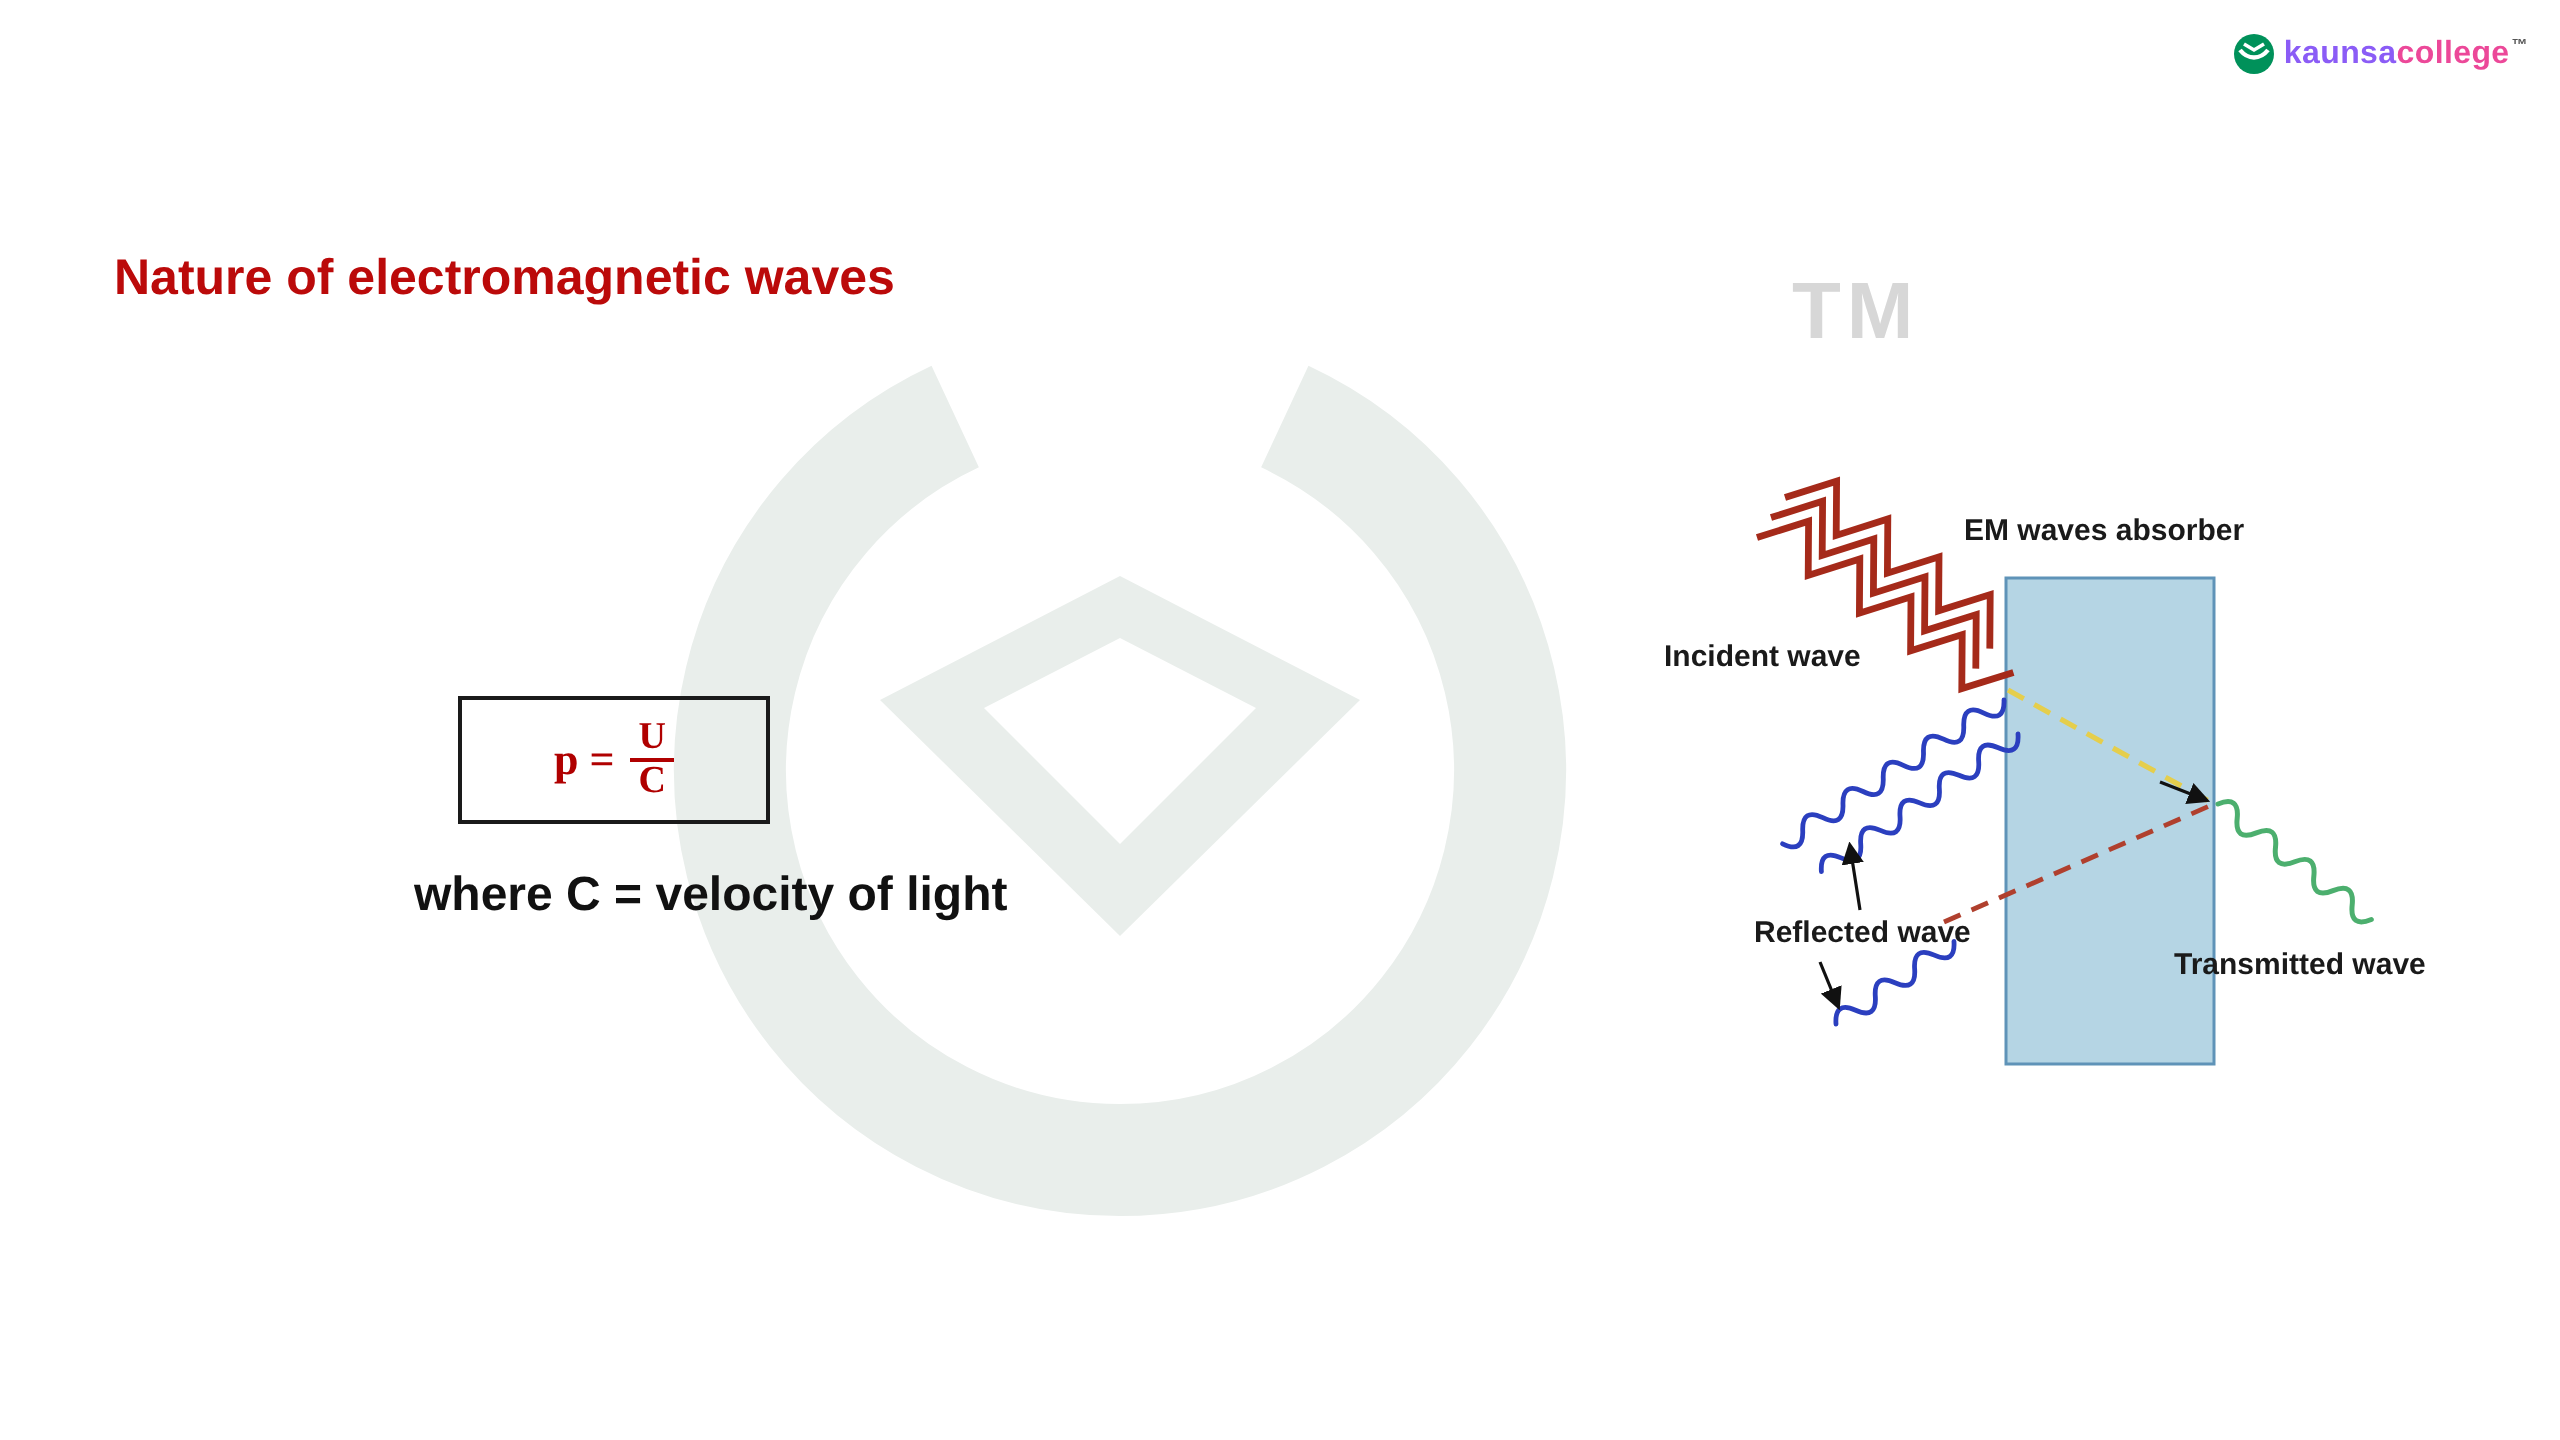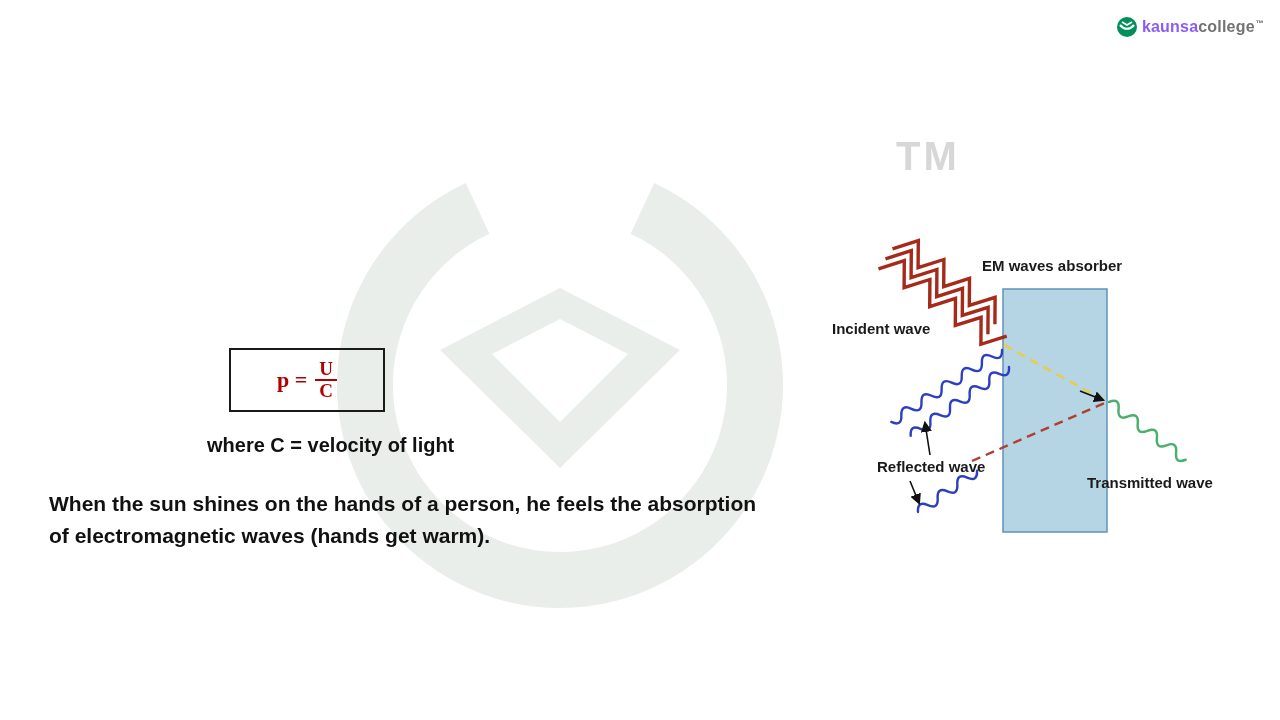--- a/index.html
+++ b/index.html
@@ -8,35 +8,35 @@
 
   
   .watermark-svg{position:absolute;left:330px;top:120px;z-index:0;}
   .watermark-tm{position:absolute;left:896px;top:134px;z-index:0;font-size:40px;font-weight:700;
                 color:#d7d7d7;letter-spacing:3px;}
 
   
   .brand{position:absolute;right:16px;top:16px;display:flex;align-items:center;gap:4px;z-index:3;}
   .brand-name{font-size:16px;font-weight:700;letter-spacing:0.2px;}
   .brand-primary{color:#8b5cf6;}
-  .brand-secondary{color:#737373;}
+  .brand-secondary{color:#ec4899;}
   .brand-tm{font-size:8px;color:#555;vertical-align:super;margin-left:1px;}
 
   
   .title{position:absolute;left:57px;top:125px;font-size:25px;font-weight:700;color:#bb0a0a;z-index:2;}
   .intro{position:absolute;left:44px;top:213px;width:800px;font-size:21px;font-weight:700;
          line-height:32px;text-align:justify;text-align-last:left;z-index:2;}
   .formula-box{position:absolute;left:229px;top:348px;width:152px;height:60px;border:2px solid #1a1a1a;
                display:flex;align-items:center;justify-content:center;gap:8px;z-index:2;
                font-family:"Liberation Serif",serif;font-weight:700;color:#b00000;background:transparent;}
   .formula-lhs{font-size:22px;}
   .fraction{display:inline-flex;flex-direction:column;align-items:center;font-size:19px;line-height:20px;}
   .fraction .num{border-bottom:2px solid #b00000;padding:0 4px;}
   .formula-caption{position:absolute;left:413px;top:365px;font-size:21px;font-weight:700;z-index:2;}
-  .definition{position:absolute;left:207px;top:434px;font-size:20px;font-weight:700;z-index:2;}
+  .definition{position:absolute;left:207px;top:434px;font-size:24px;font-weight:700;z-index:2;}
   .closing{position:absolute;left:49px;top:488px;width:840px;font-size:21px;font-weight:700;
            line-height:32px;z-index:2;}
 
   
   .diagram-svg{position:absolute;left:820px;top:235px;z-index:1;}
   .diagram-label{position:absolute;font-size:15px;font-weight:700;color:#1a1a1a;z-index:2;}
   .lbl-absorber{left:982px;top:257px;}
   .lbl-incident{left:832px;top:320px;}
   .lbl-absorbed{left:1010px;top:385px;line-height:23px;width:90px;}
   .lbl-reflected{left:877px;top:458px;}
@@ -56,36 +56,33 @@
 
   <div class="brand">
     <svg width="22" height="22" viewBox="0 0 22 22">
       <circle cx="11" cy="11" r="10" fill="#00915a"></circle>
       <path d="M4 9 C8 14 14 14 18 9" stroke="#ffffff" stroke-width="2.2" fill="none"></path>
       <path d="M6 6 L11 9 L16 6" stroke="#ffffff" stroke-width="1.8" fill="none"></path>
     </svg>
     <span class="brand-name"><span class="brand-primary">kaunsa</span><span class="brand-secondary">college</span><span class="brand-tm">™</span></span>
   </div>
 
+  <div class="title">Nature of electromagnetic waves</div>
 
 
   <div class="formula-box">
     <span class="formula-lhs">p =</span>
     <span class="fraction">
       <span class="num">U</span>
       <span class="den">C</span>
     </span>
   </div>
 
   <div class="definition">where C = velocity of light</div>
 
-  <div class="closing">
-    <div>When the sun shines on the hands of a person, he feels the absorption</div>
-    <div>of electromagnetic waves (hands get warm).</div>
-  </div>
 
   <svg class="diagram-svg" width="460" height="335" viewBox="0 0 460 335">
     <defs>
       <marker id="arr" viewBox="0 0 10 10" refX="8" refY="5" markerWidth="7" markerHeight="7" orient="auto-start-reverse">
         <path d="M0 0 L10 5 L0 10 z" fill="#111111"></path>
       </marker>
     </defs>
 
     <rect x="183" y="54" width="104" height="243" fill="#b5d5e4" stroke="#5f93b8" stroke-width="1.5"></rect>
 

